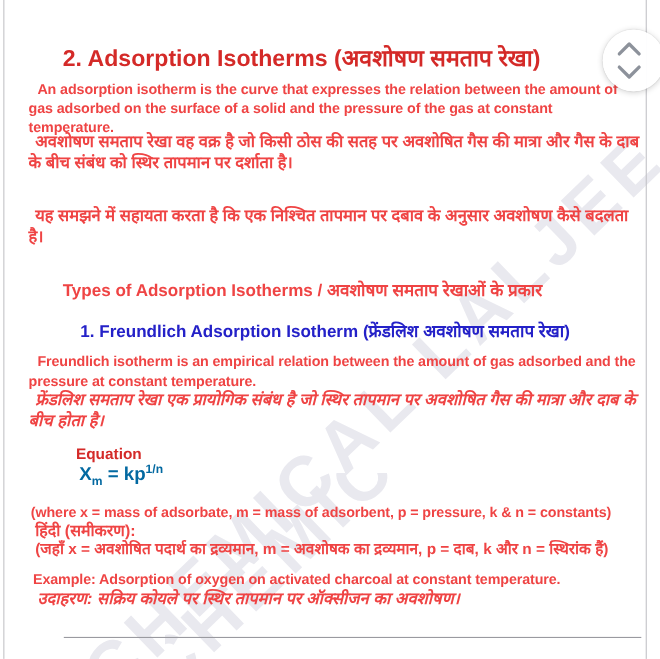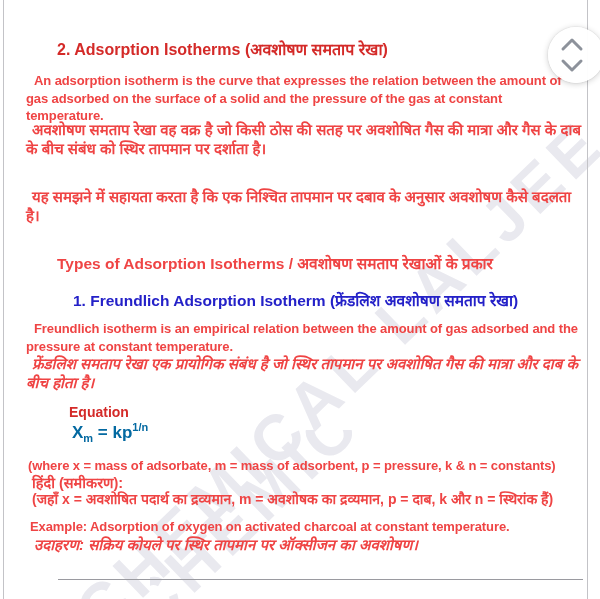--- a/index.html
+++ b/index.html
@@ -42,21 +42,21 @@
     overflow:hidden; z-index:0;
   }
   .wm-frag {
     position:absolute; left:-12px; top:150px;
     transform:rotate(-44deg);
     transform-origin:0 50%;
   }
 
   
   .tx { position:absolute; z-index:1; color:#ef4444; }
-  .title      { left:57px;  top:38px;  font-size:16px;   color:#d42a28; }
+  .title      { left:57px;  top:38px;  font-size:21px;   color:#d42a28; }
   .p-en       { font-size:13px; line-height:17.5px; width:552px; left:26px; text-indent:8px; letter-spacing:-0.1px; }
   .p-hi       { font-size:15px; line-height:18.5px; width:556px; left:26px; text-indent:6px; }
   .intro-en   { top:72px; }
   .intro-hi   { top:121px; }
   .purpose-en { top:171px; }
   .purpose-hi { top:188px; }
   .types-head { left:57px; top:252px; font-size:15.5px; color:#ef4444; }
   .freund-head{ left:73px; top:289px; font-size:15.5px; color:#2421c8; }
   .desc-en    { top:320px; }
   .desc-hi    { top:355px;font-style:italic; }

